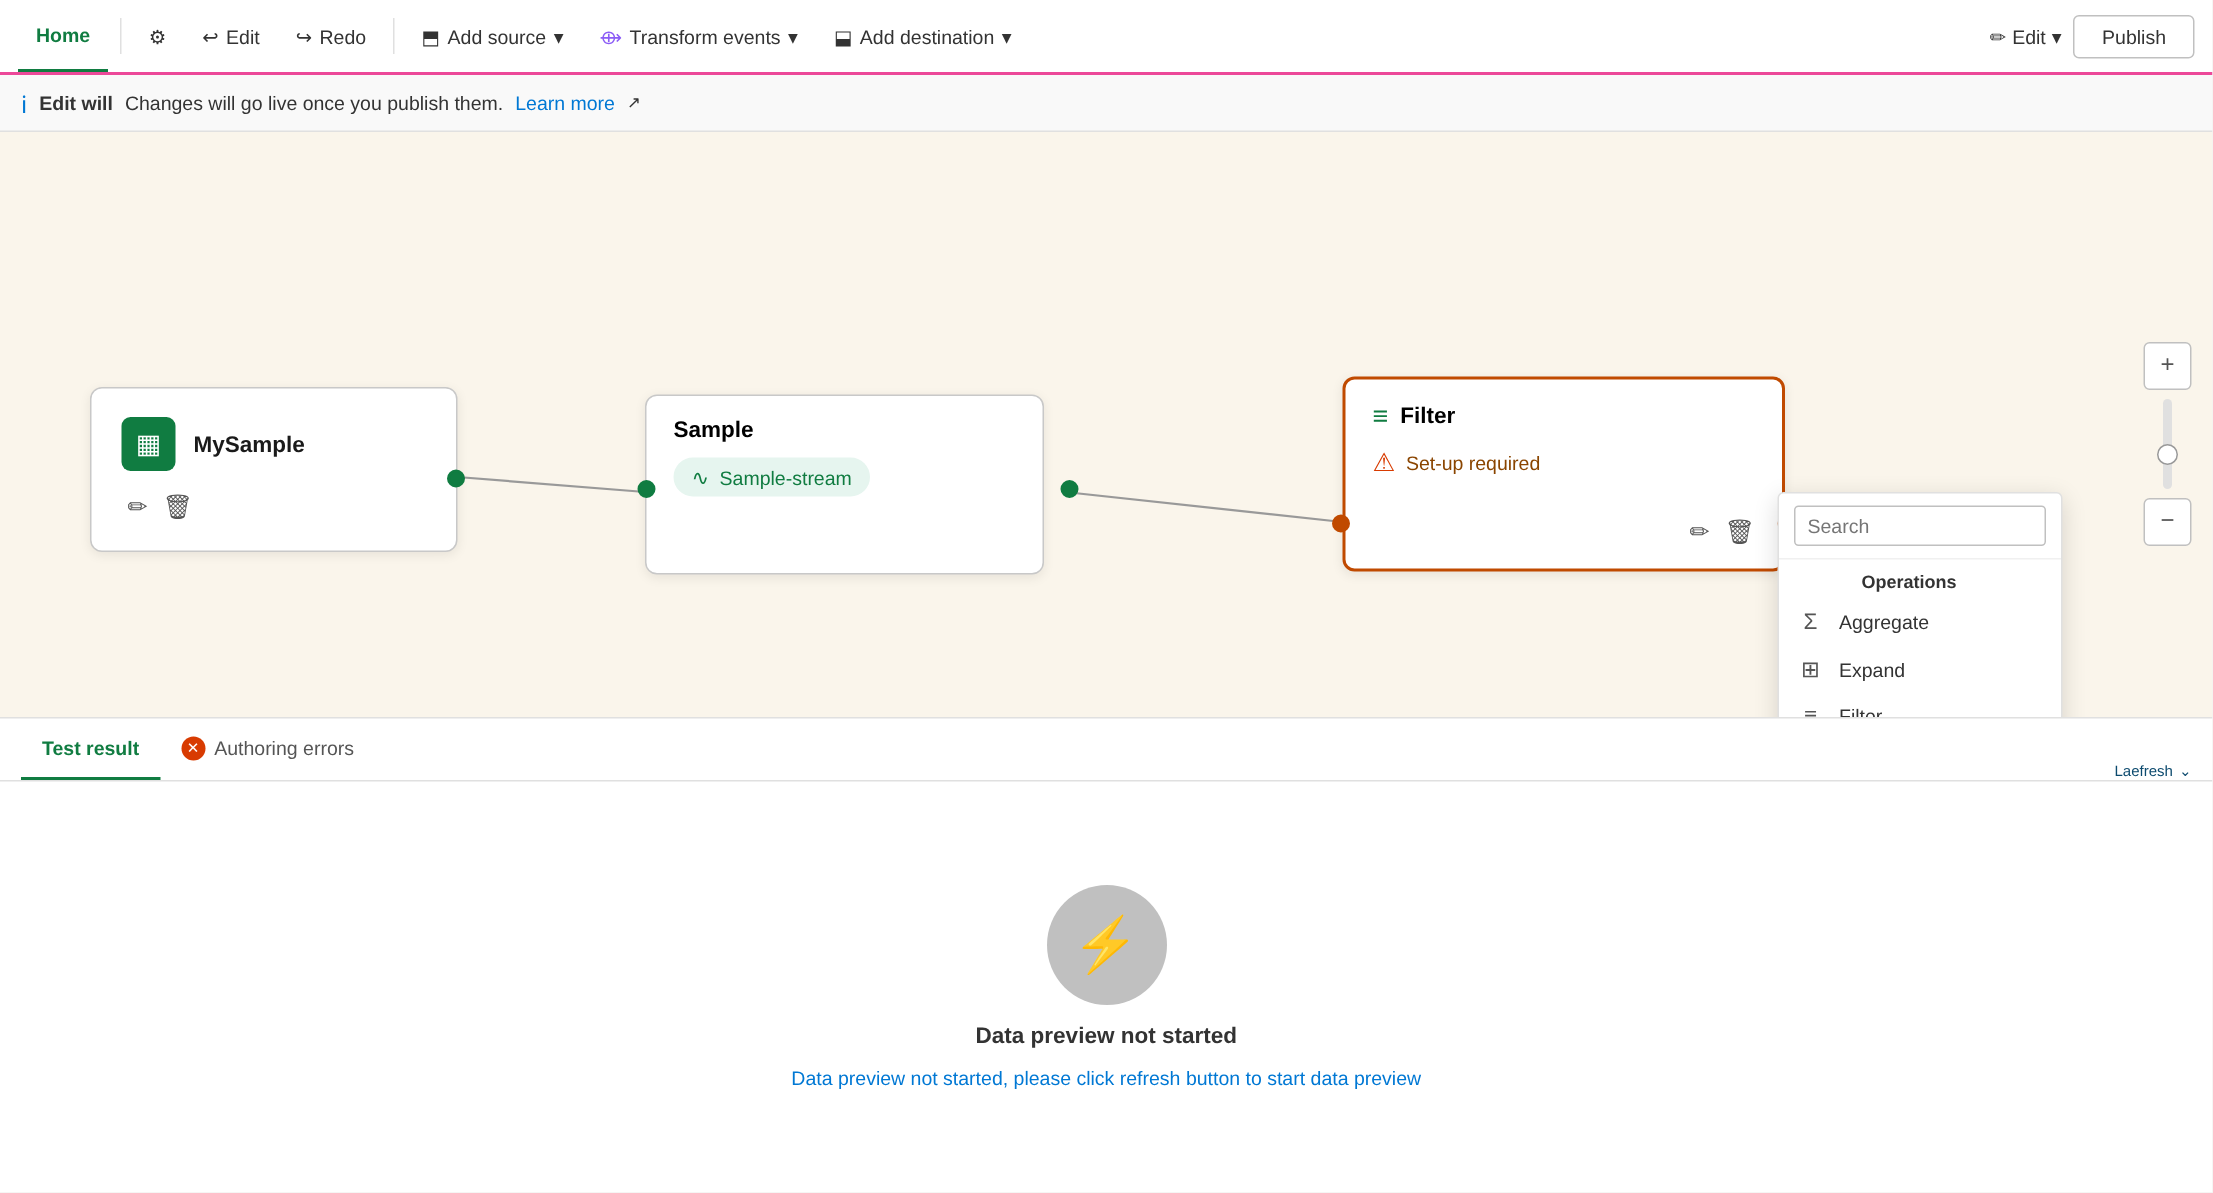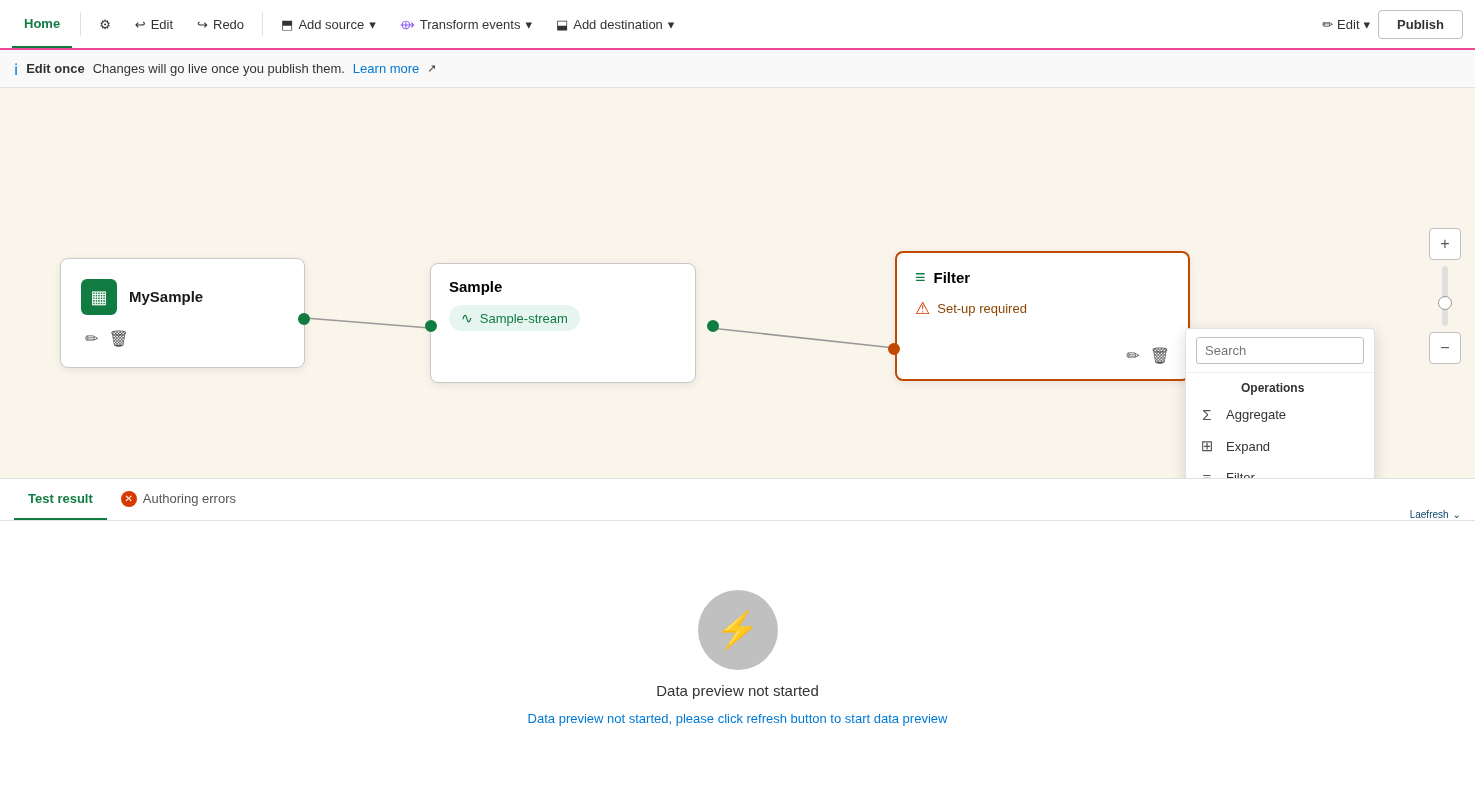--- a/index.html
+++ b/index.html
@@ -38,21 +38,21 @@
       color: #333;
       cursor: pointer;
     }
     .nav-btn-primary {
       margin-left: auto;
       background: #fff;
       border: 1px solid #c0c0c0;
       border-radius: 4px;
       padding: 6px 18px;
       font-size: 13px;
-      font-weight: 700;
+      font-weight: 400;
       cursor: pointer;
       color: #333;
     }
     .edit-btn {
       display: flex; align-items: center; gap: 4px;
       font-size: 13px; color: #333; background: transparent; border: none; cursor: pointer;
     }
     .top-right { margin-left: auto; display: flex; align-items: center; gap: 8px; }
 
     
@@ -227,21 +227,21 @@
       height: calc(100% - 42px);
       gap: 12px;
     }
     .empty-icon {
       width: 80px; height: 80px;
       background: #c0c0c0;
       border-radius: 50%;
       display: flex; align-items: center; justify-content: center;
       font-size: 36px; color: #fff;
     }
-    .empty-title { font-size: 15px; font-weight: 400; color: #333; }
+    .empty-title { font-size: 15px; font-weight: 700; color: #333; }
     .empty-sub { font-size: 13px; color: #0078d4; }
 
     
     .dropdown-menu {
       position: absolute;
       right: 100px; top: 240px;
       width: 190px;
       background: #fff;
       border: 1px solid #e0e0e0;
       box-shadow: 0 4px 16px rgba(0,0,0,0.14);
@@ -317,21 +317,21 @@
       <span>✏</span>
       <span>Edit</span>
       <span>▾</span>
     </button>
     <button class="nav-btn-primary">Publish</button>
   </div>
 </div>
 
 <div class="info-bar">
   <span style="color:#0078d4; font-size:16px;">ℹ</span>
-  <strong>Edit once</strong>
+  <strong>Edit will</strong>
   <span>Changes will go live once you publish them.</span>
   <a href="#">Learn more</a>
   <span style="font-size:11px;">↗</span>
 </div>
 
 <div class="canvas-area">
   <svg class="canvas-svg">
 
     <line x1="305" y1="230" x2="430" y2="240" stroke="#999" stroke-width="1.5"></line>
 

